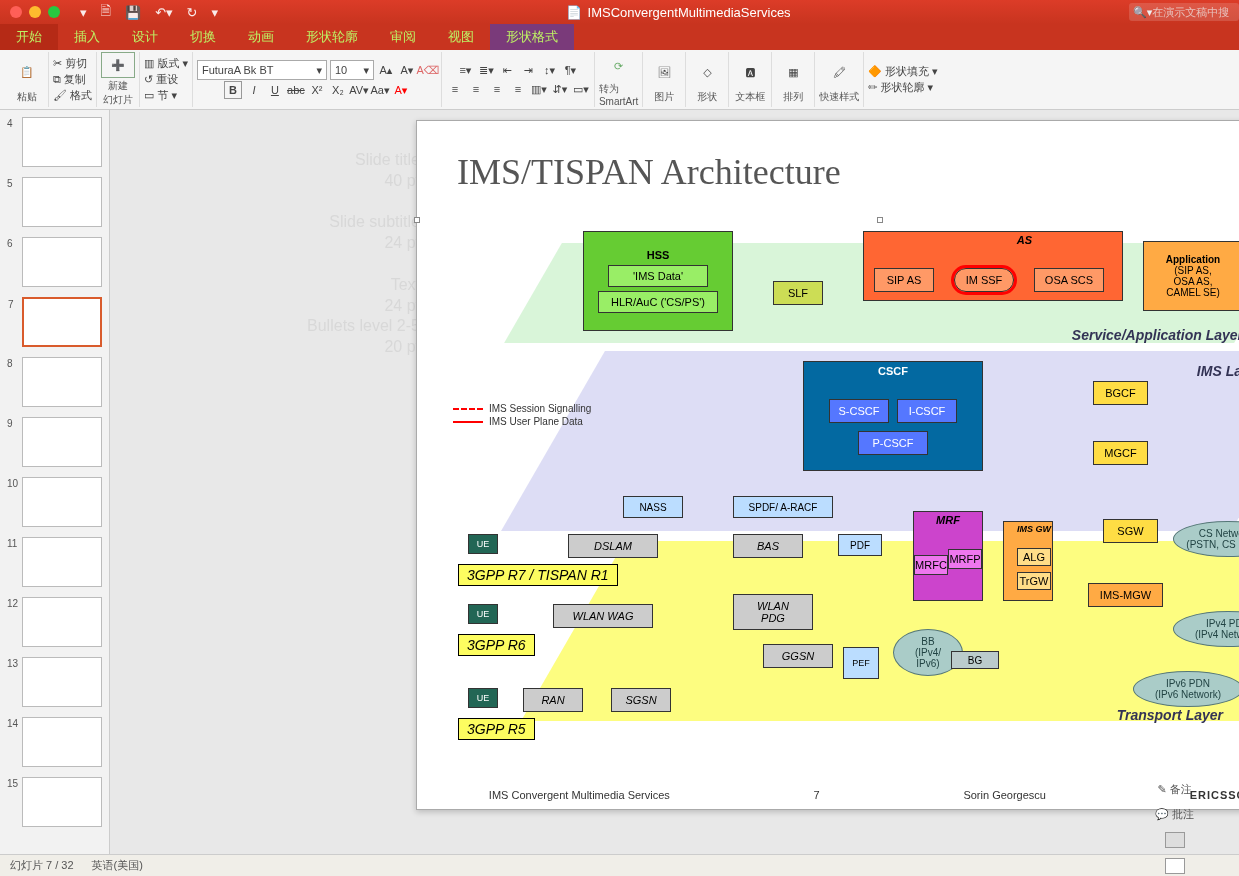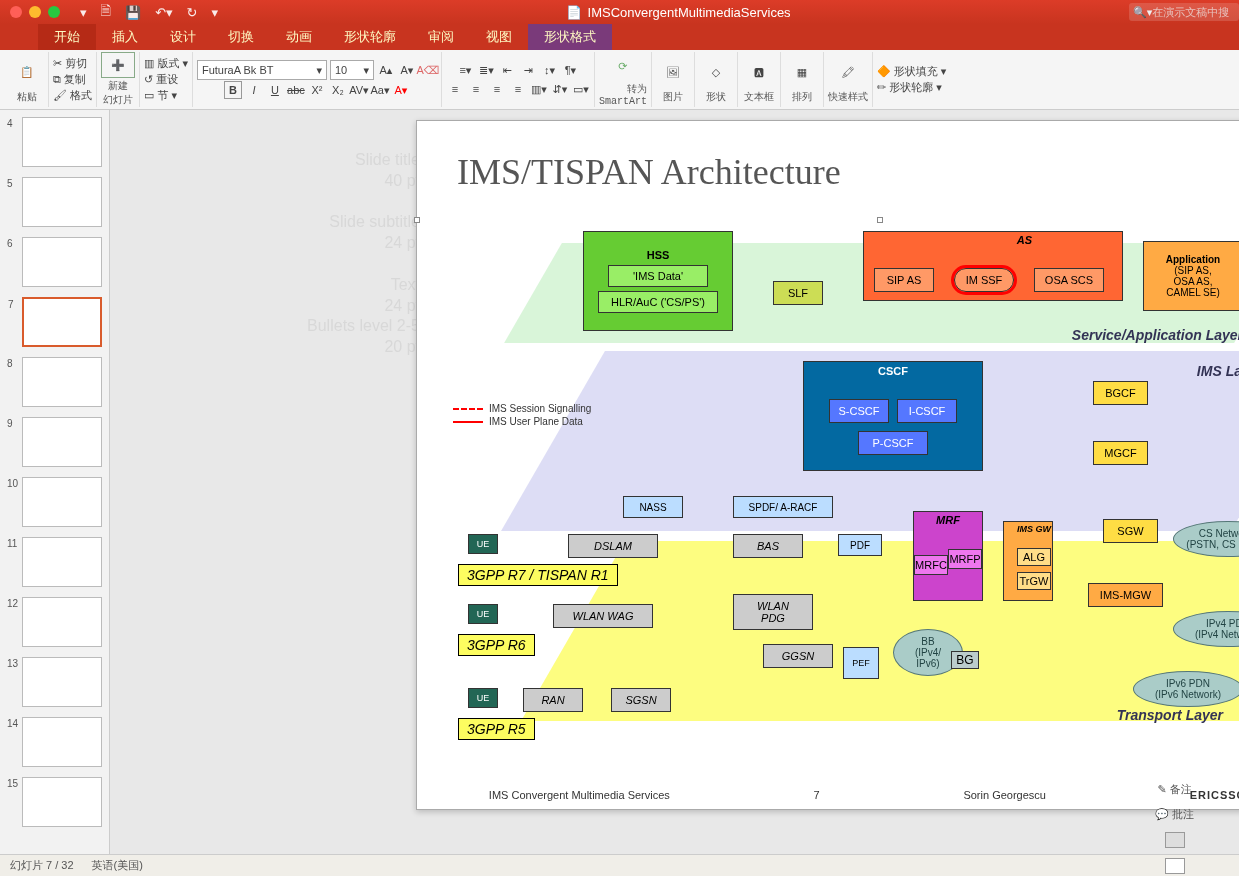--- a/index.html
+++ b/index.html
@@ -7,21 +7,21 @@
 
 .titlebar { height:24px; background:linear-gradient(#dc3c28,#c8341f); display:flex; align-items:center; color:#fff; font-size:12px;}
 .traffic { display:flex; gap:7px; padding:0 10px;}
 .traffic span{width:12px;height:12px;border-radius:50%;}
 .tlc{background:#ff5f57}.tly{background:#febc2e}.tlg{background:#28c840}
 .qat{display:flex;gap:14px;padding:0 10px;align-items:center;color:#fff;}
 .qat span{font-size:13px;opacity:.9;}
 .doctitle{flex:1;text-align:center;font-size:13px;display:flex;justify-content:center;align-items:center;gap:5px;}
 .search{width:110px;background:rgba(255,255,255,.15);height:18px;border-radius:3px;display:flex;align-items:center;padding:0 4px;font-size:11px;color:#eee;}
 
-.tabs{height:26px;background:#c8341f;display:flex;color:#fef9c3;font-size:13px;padding-left:38px;}
+.tabs{height:26px;background:#c8341f;display:flex;color:#bef264;font-size:13px;}
 .tab{padding:4px 16px;}
 .tab.active{background:#b52a16;}
 .tab.alt{background:#7a3a7a;}
 
 .ribbon{height:60px;background:#f5f5f5;border-bottom:1px solid #ccc;display:flex;align-items:center;padding:2px 6px;font-size:11px;color:#444;}
 .rgrp{display:flex;flex-direction:column;align-items:center;justify-content:center;padding:0 4px;border-right:1px solid #ddd;height:100%;gap:1px;}
 .rgrp .lbl{font-size:10px;color:#555;}
 .rrow{display:flex;gap:3px;align-items:center;}
 .ricon{width:18px;height:18px;display:flex;align-items:center;justify-content:center;border:1px solid transparent;}
 .big{width:34px;height:34px;}
@@ -181,21 +181,21 @@
       <div class="ricon">≡</div>
       <div class="ricon">≡</div>
       <div class="ricon">≡</div>
       <div class="ricon">▥▾</div>
       <div class="ricon">⇵▾</div>
       <div class="ricon">▭▾</div>
     </div>
   </div>
   <div class="rgrp">
     <div class="ricon big" style="color:#6a6;">⟳</div>
-    <div class="lbl" style="white-space:pre;text-align:right;font-family:Liberation Mono, monospace;">转为
+    <div class="lbl" style="white-space:pre;text-align:left;">转为
 SmartArt</div>
   </div>
   <div class="rgrp">
       <div class="ricon big">🖼</div>
       <div class="lbl">图片</div>
     </div>
   <div class="rgrp">
       <div class="ricon big">◇</div>
       <div class="lbl">形状</div>
     </div>
@@ -332,21 +332,21 @@
         <div class="box3d" style="left:300px;top:363px;width:80px;height:36px;background:#ccc;white-space:pre;text-align:center;font-style:italic;">WLAN
 PDG</div>
         <div class="box3d" style="left:330px;top:413px;width:70px;height:24px;background:#ccc;font-style:italic;">GGSN</div>
         <div class="box3d" style="left:410px;top:416px;width:36px;height:32px;background:#bdf;font-size:9px;">PEF</div>
         <div class="box3d" style="left:90px;top:457px;width:60px;height:24px;background:#ccc;font-style:italic;">RAN</div>
         <div class="box3d" style="left:178px;top:457px;width:60px;height:24px;background:#ccc;font-style:italic;">SGSN</div>
 
         <div class="cloud" style="left:460px;top:398px;width:70px;"><span style="white-space:pre;">BB
 (IPv4/
 IPv6)</span></div>
-        <div class="box3d" style="left:518px;top:420px;width:28px;height:18px;background:#bcc;font-size:12px;">BG</div>
+        <div class="box3d" style="left:518px;top:420px;width:48px;height:18px;background:#bcc;font-size:10px;">BG</div>
 
         <div class="box3d" style="left:35px;top:303px;width:30px;height:20px;background:#265;color:#fff;font-size:9px;">UE</div>
         <div class="box3d" style="left:35px;top:373px;width:30px;height:20px;background:#265;color:#fff;font-size:9px;">UE</div>
         <div class="box3d" style="left:35px;top:457px;width:30px;height:20px;background:#265;color:#fff;font-size:9px;">UE</div>
 
         <div class="rlabel" style="left:25px;top:333px;">3GPP R7 / TISPAN R1</div>
         <div class="rlabel" style="left:25px;top:403px;">3GPP R6</div>
         <div class="rlabel" style="left:25px;top:487px;">3GPP R5</div>
 
         <div class="cloud" style="left:740px;top:290px;width:110px;"><span style="white-space:pre;">CS Networks

